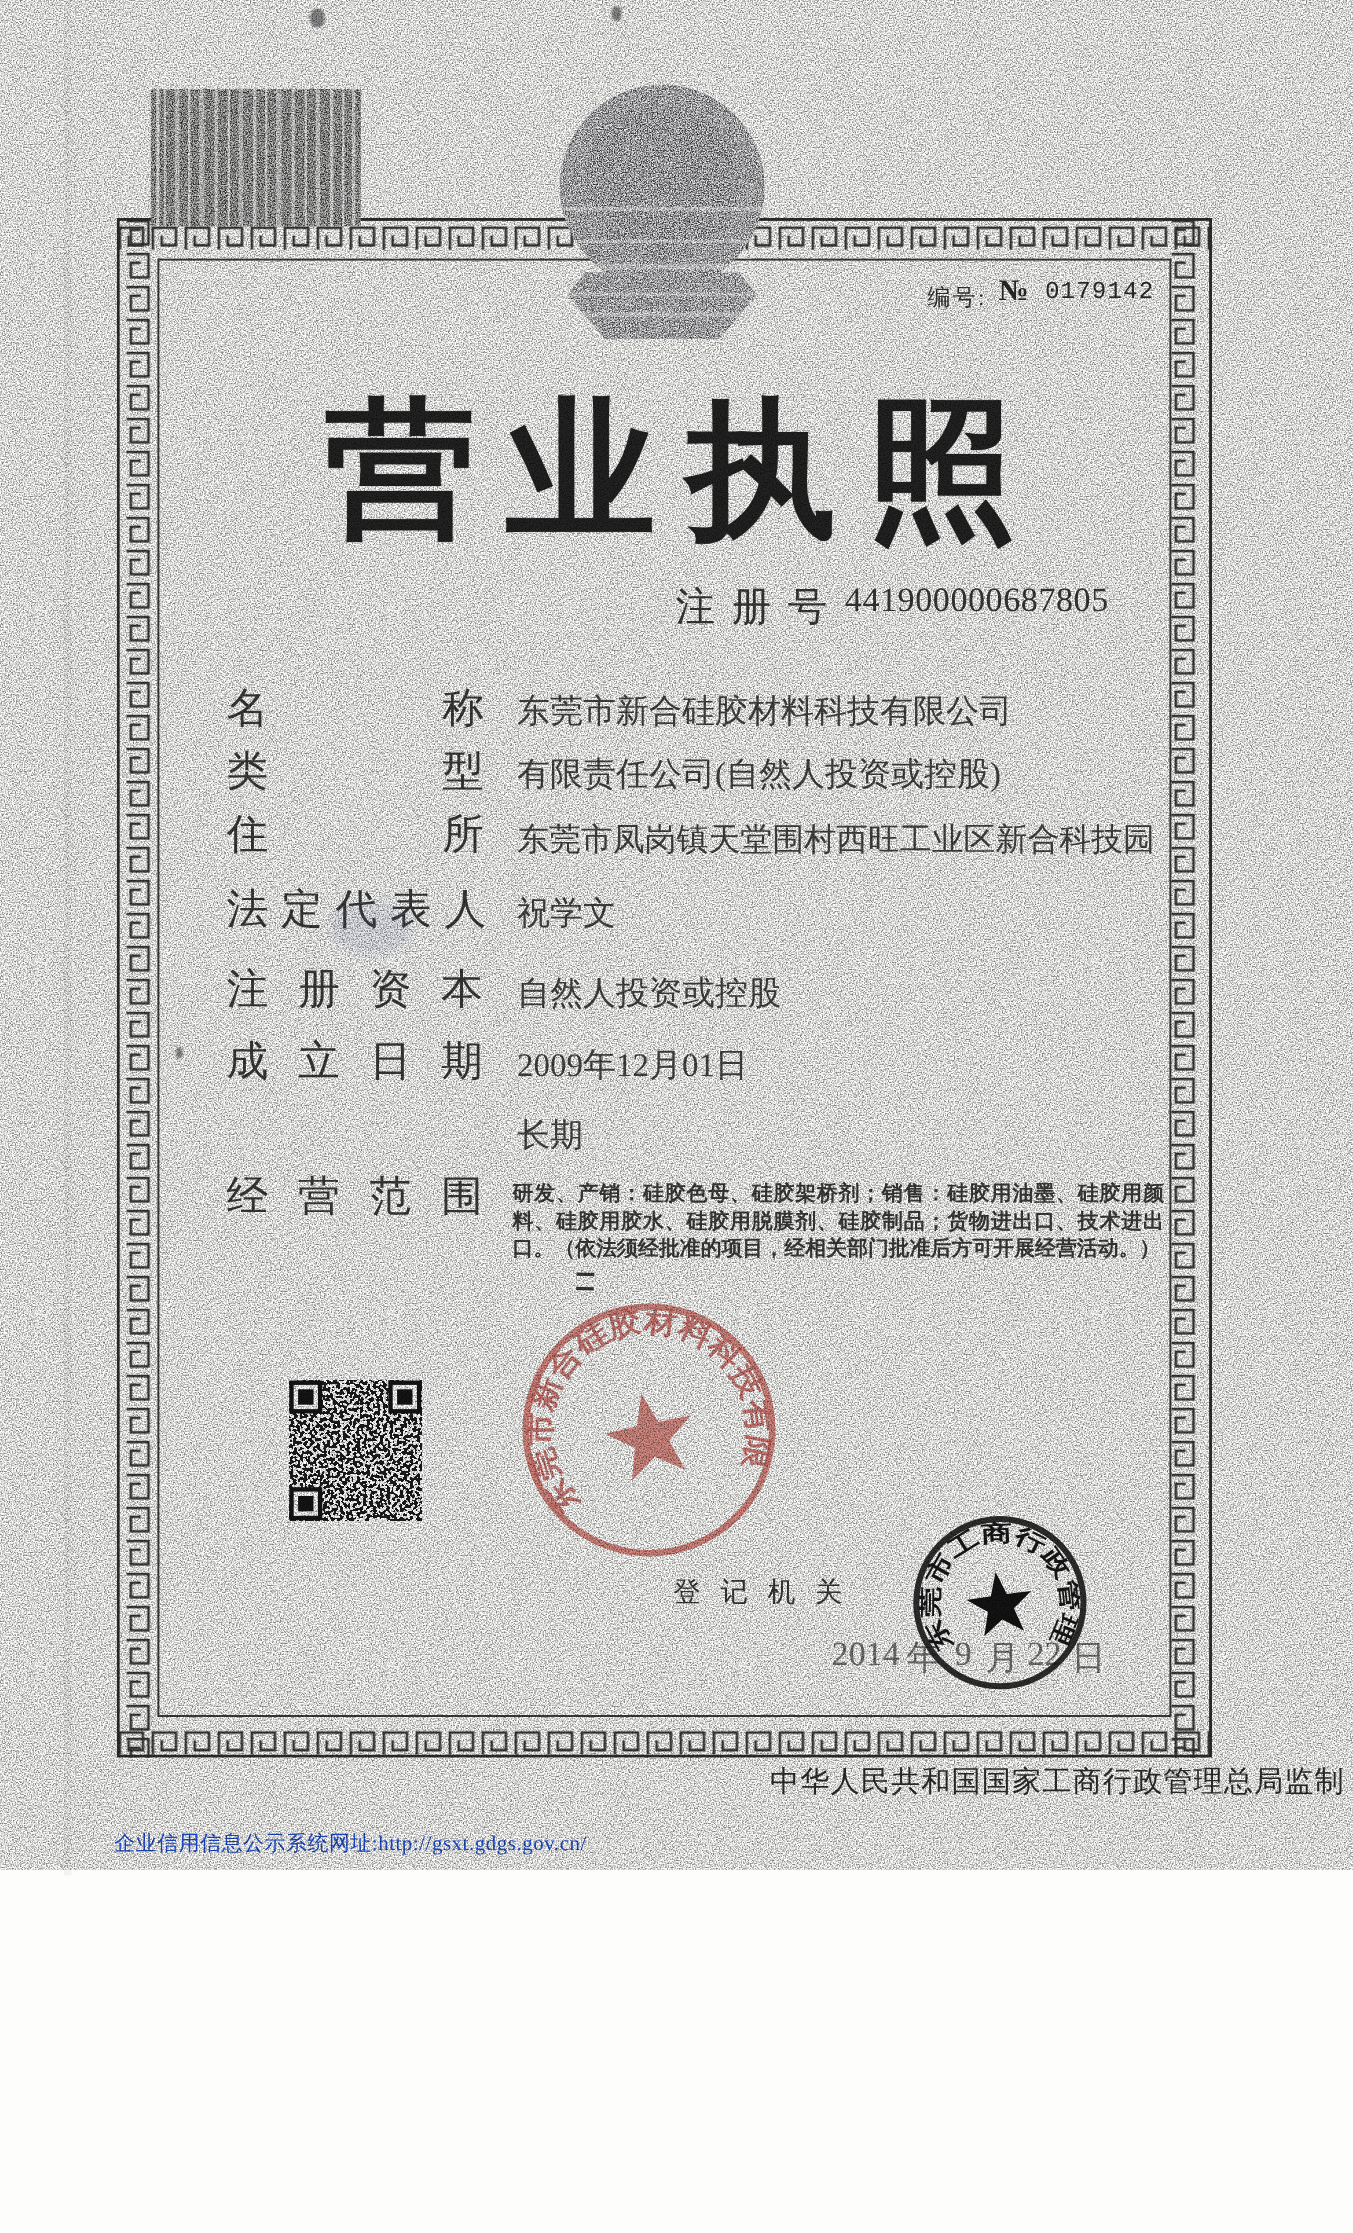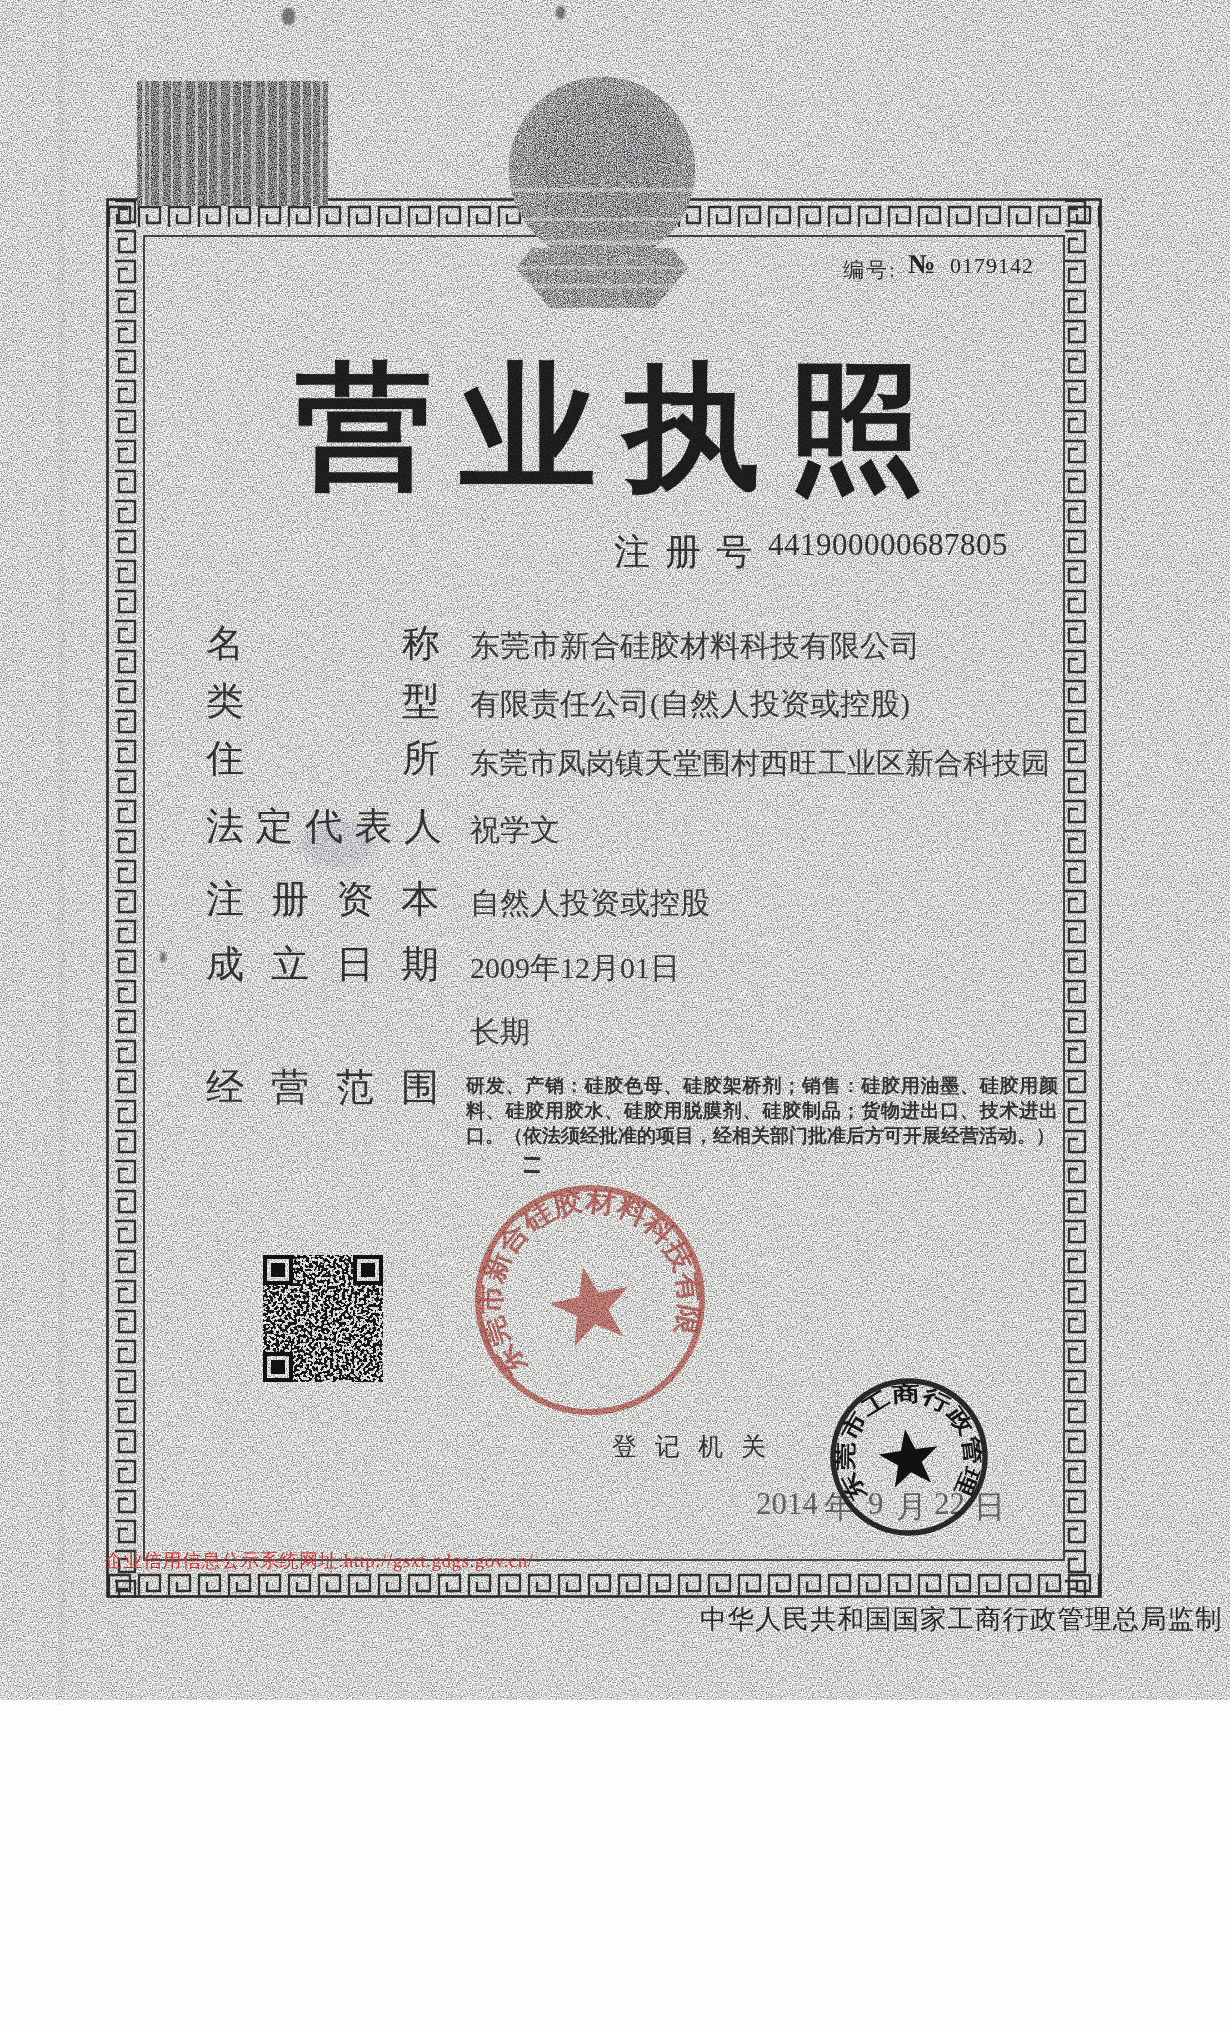--- a/index.html
+++ b/index.html
@@ -3,42 +3,42 @@
 <meta charset="utf-8">
 <style>
   html,body{margin:0;padding:0;background:#ffffff;}
   .screen{position:relative;width:1230px;height:2030px;background:#fdfdfb;overflow:hidden;
           font-family:"Liberation Serif", serif;color:#333;}
   .abs{position:absolute;}
   .edge-shadow{left:58px;top:0;width:7px;height:1705px;background:rgba(60,60,60,0.05);}
   
   .s-label{left:843px;top:256px;font-size:21px;color:#343434;letter-spacing:2px;}
   .s-no{left:908px;top:249px;font-size:27px;font-weight:700;color:#2c2c2c;}
-  .s-num{left:950px;top:253px;font-size:22px;font-family:Liberation Serif, serif;letter-spacing:1px;color:#303030;}
+  .s-num{left:950px;top:253px;font-size:22px;font-family:Liberation Mono, monospace;letter-spacing:1px;color:#303030;}
   
   .title{left:296px;top:352px;font-size:136px;line-height:150px;font-weight:900;letter-spacing:28px;
          color:#242424;font-family:"Liberation Sans",sans-serif;white-space:nowrap;
          text-shadow:0 0 1px #2a2a2a;}
   
   .reg-label{left:614px;top:528px;font-size:36px;letter-spacing:15px;color:#3b3b3b;white-space:nowrap;text-align:right;}
   .reg-num{left:768px;top:527px;font-size:31px;letter-spacing:0.5px;color:#3a3a3a;white-space:nowrap;}
   
   .flabel{position:absolute;left:206px;width:260px;font-size:38px;color:#3c3c3c;white-space:nowrap;}
   .ls2{letter-spacing:158px;}
   .ls4{letter-spacing:27px;}
   .ls5{letter-spacing:11.5px;}
   .fvalue{position:absolute;left:470px;font-size:30px;color:#454545;white-space:nowrap;}
   .scope{white-space:normal;width:592px;font-size:19px;line-height:24.8px;font-weight:700;
          text-align:justify;color:#3e3e3e;}
   .scribble{left:524px;top:1157px;width:16px;height:10px;border-top:3px solid #3a3a3a;border-bottom:3px solid #3a3a3a;transform:rotate(2deg);}
   
   .registrar{left:612px;top:1430px;font-size:25px;letter-spacing:18px;color:#3a3a3a;white-space:nowrap;}
   .dpart{position:absolute;top:1486px;font-size:31px;color:#737373;}
   
-  .footer-left{left:104px;top:1548px;font-size:19px;color:#ef4444;letter-spacing:0.5px;}
+  .footer-left{left:104px;top:1663px;font-size:19px;color:#1d4ed8;letter-spacing:0.5px;}
   .footer-right{left:700px;top:1601px;font-size:26.5px;font-weight:400;letter-spacing:1px;color:#2e2e2e;}
   
   .speck{position:absolute;background:rgba(50,50,55,0.55);border-radius:40%;filter:blur(1px);}
   .smudge{left:298px;top:820px;width:78px;height:48px;border-radius:50%;
           background:rgba(100,115,170,0.14);filter:blur(5px);}
 </style>
 </head>
 <body>
 
 <div class="screen">

